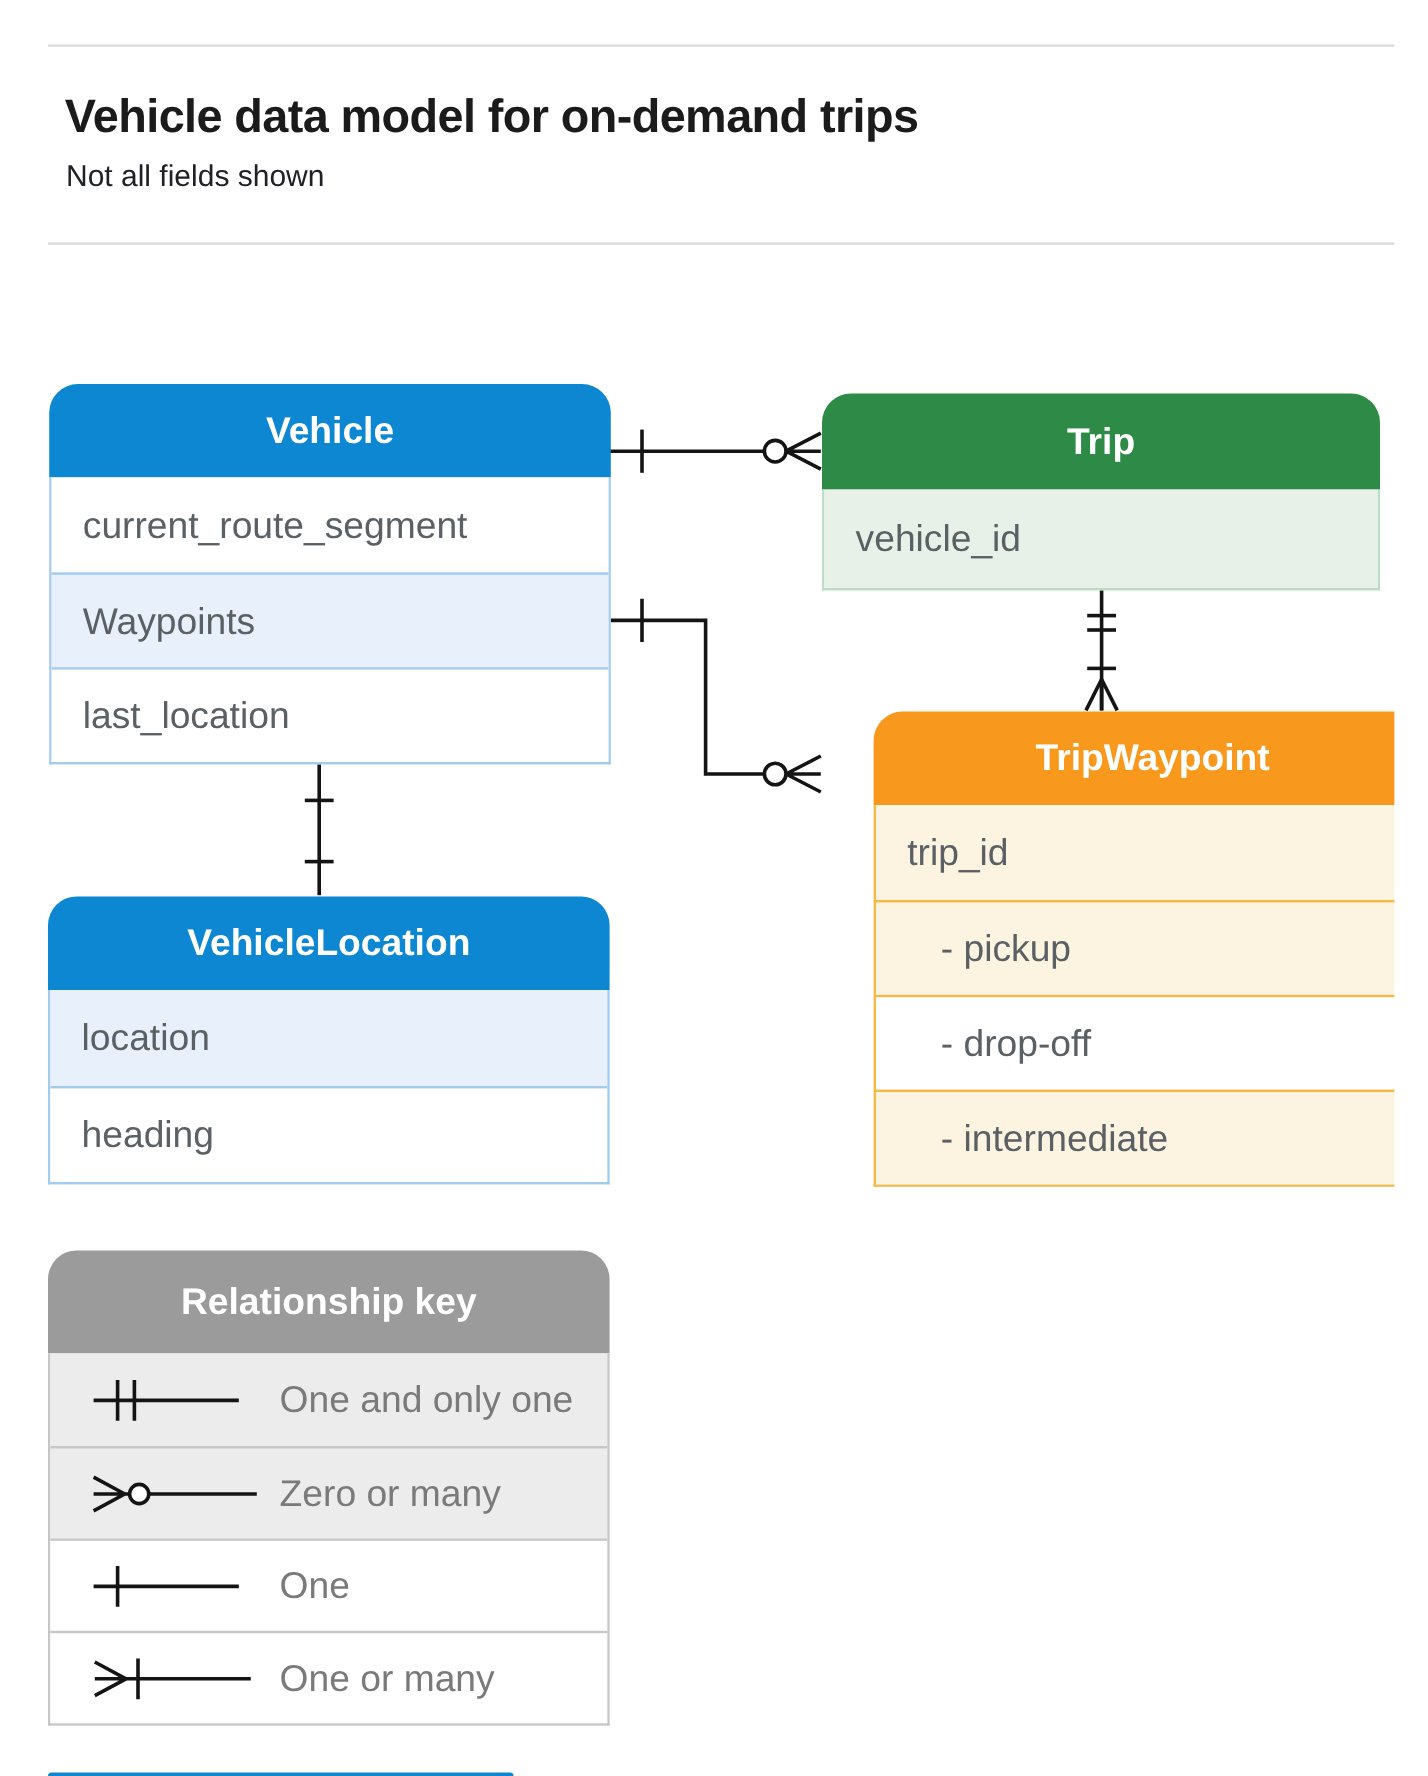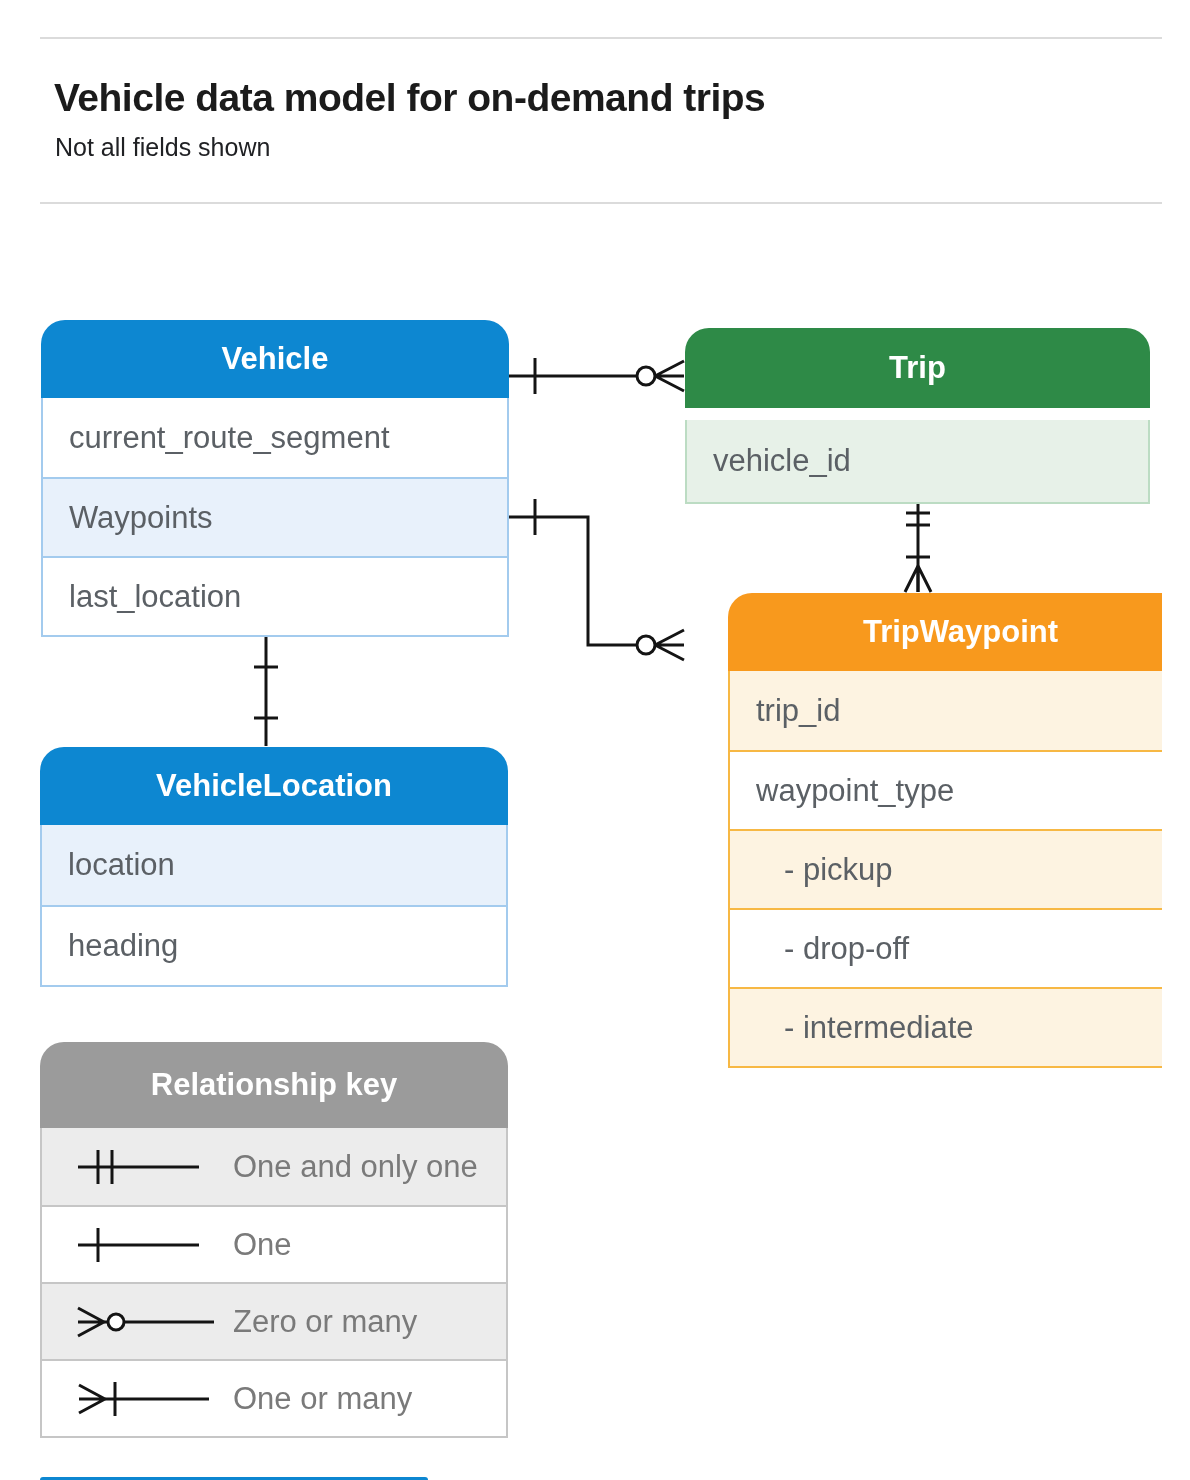--- a/index.html
+++ b/index.html
@@ -29,21 +29,21 @@
 
   .vehicle{left:29px;top:320px;width:468px;margin-left:12px;}
   .vehicle .hd{height:78px;background:#0d87d1;}
   .vehicle .tbody{border-color:#a3cbee;text-align:right;}
   .vehicle .row{height:79px;border-color:#a3cbee;}
   .vehicle .row.alt{background:#e8f1fb;}
 
   .trip{left:685px;top:328px;width:465px;}
   .trip .hd{height:80px;background:#2e8a47;}
   .trip .tbody{border-color:#bcdcc3;}
-  .trip .row{height:82px;border-color:#bcdcc3;margin-top:12px;}
+  .trip .row{height:82px;border-color:#bcdcc3;}
   .trip .row.alt{background:#e7f1e8;}
 
   .tripwaypoint{left:685px;top:593px;width:465px;padding-left:43px;}
   .tripwaypoint .hd{height:78px;background:#f8991d;}
   .tripwaypoint .tbody{border-color:#f7b844;text-align:center;}
   .tripwaypoint .row{height:79px;border-color:#f7b844;}
   .tripwaypoint .row.alt{background:#fdf3e1;}
 
   .vehiclelocation{left:40px;top:747px;width:468px;}
   .vehiclelocation .hd{height:78px;background:#0d87d1;}
@@ -114,21 +114,20 @@
     <header class="hd">Trip</header>
     <div class="tbody">
       <div class="row alt">vehicle_id</div>
     </div>
   </section>
 
   <section class="entity tripwaypoint">
     <header class="hd">TripWaypoint</header>
     <div class="tbody">
       <div class="row alt">trip_id</div>
-      <div class="row">waypoint_type</div>
       <div class="row alt indent">- pickup</div>
       <div class="row indent">- drop-off</div>
       <div class="row alt indent">- intermediate</div>
     </div>
   </section>
 
   <section class="entity vehiclelocation">
     <header class="hd">VehicleLocation</header>
     <div class="tbody">
       <div class="row alt">location</div>
@@ -142,36 +141,36 @@
 
       <div class="row alt">
         <svg width="140" height="40" viewBox="0 0 140 40" xmlns="http://www.w3.org/2000/svg">
           <path d="M1 20 H122"></path>
             <path d="M21 3 V37"></path>
             <path d="M35 3 V37"></path>
         </svg>
         <span class="label">One and only one</span>
       </div>
 
-      <div class="row">
-        <svg width="140" height="40" viewBox="0 0 140 40" xmlns="http://www.w3.org/2000/svg">
-          <path d="M1 20 H122"></path>
-            <path d="M21 3 V37"></path>
-        </svg>
-        <span class="label">One</span>
-      </div>
-
       <div class="row alt">
         <svg width="140" height="40" viewBox="0 0 140 40" xmlns="http://www.w3.org/2000/svg">
           <path d="M27 20 L1 6 M27 20 L1 20 M27 20 L1 34"></path>
           <path d="M27 20 H31"></path>
           <circle cx="39" cy="20" r="8"></circle>
           <path d="M47 20 H137"></path>
         </svg>
         <span class="label">Zero or many</span>
+      </div>
+
+      <div class="row">
+        <svg width="140" height="40" viewBox="0 0 140 40" xmlns="http://www.w3.org/2000/svg">
+          <path d="M1 20 H122"></path>
+            <path d="M21 3 V37"></path>
+        </svg>
+        <span class="label">One</span>
       </div>
 
       <div class="row">
         <svg width="140" height="40" viewBox="0 0 140 40" xmlns="http://www.w3.org/2000/svg">
           <path d="M28 20 L2 6 M28 20 L2 20 M28 20 L2 34"></path>
           <path d="M28 20 H132"></path>
           <path d="M38 3 V37"></path>
         </svg>
         <span class="label">One or many</span>
       </div>

